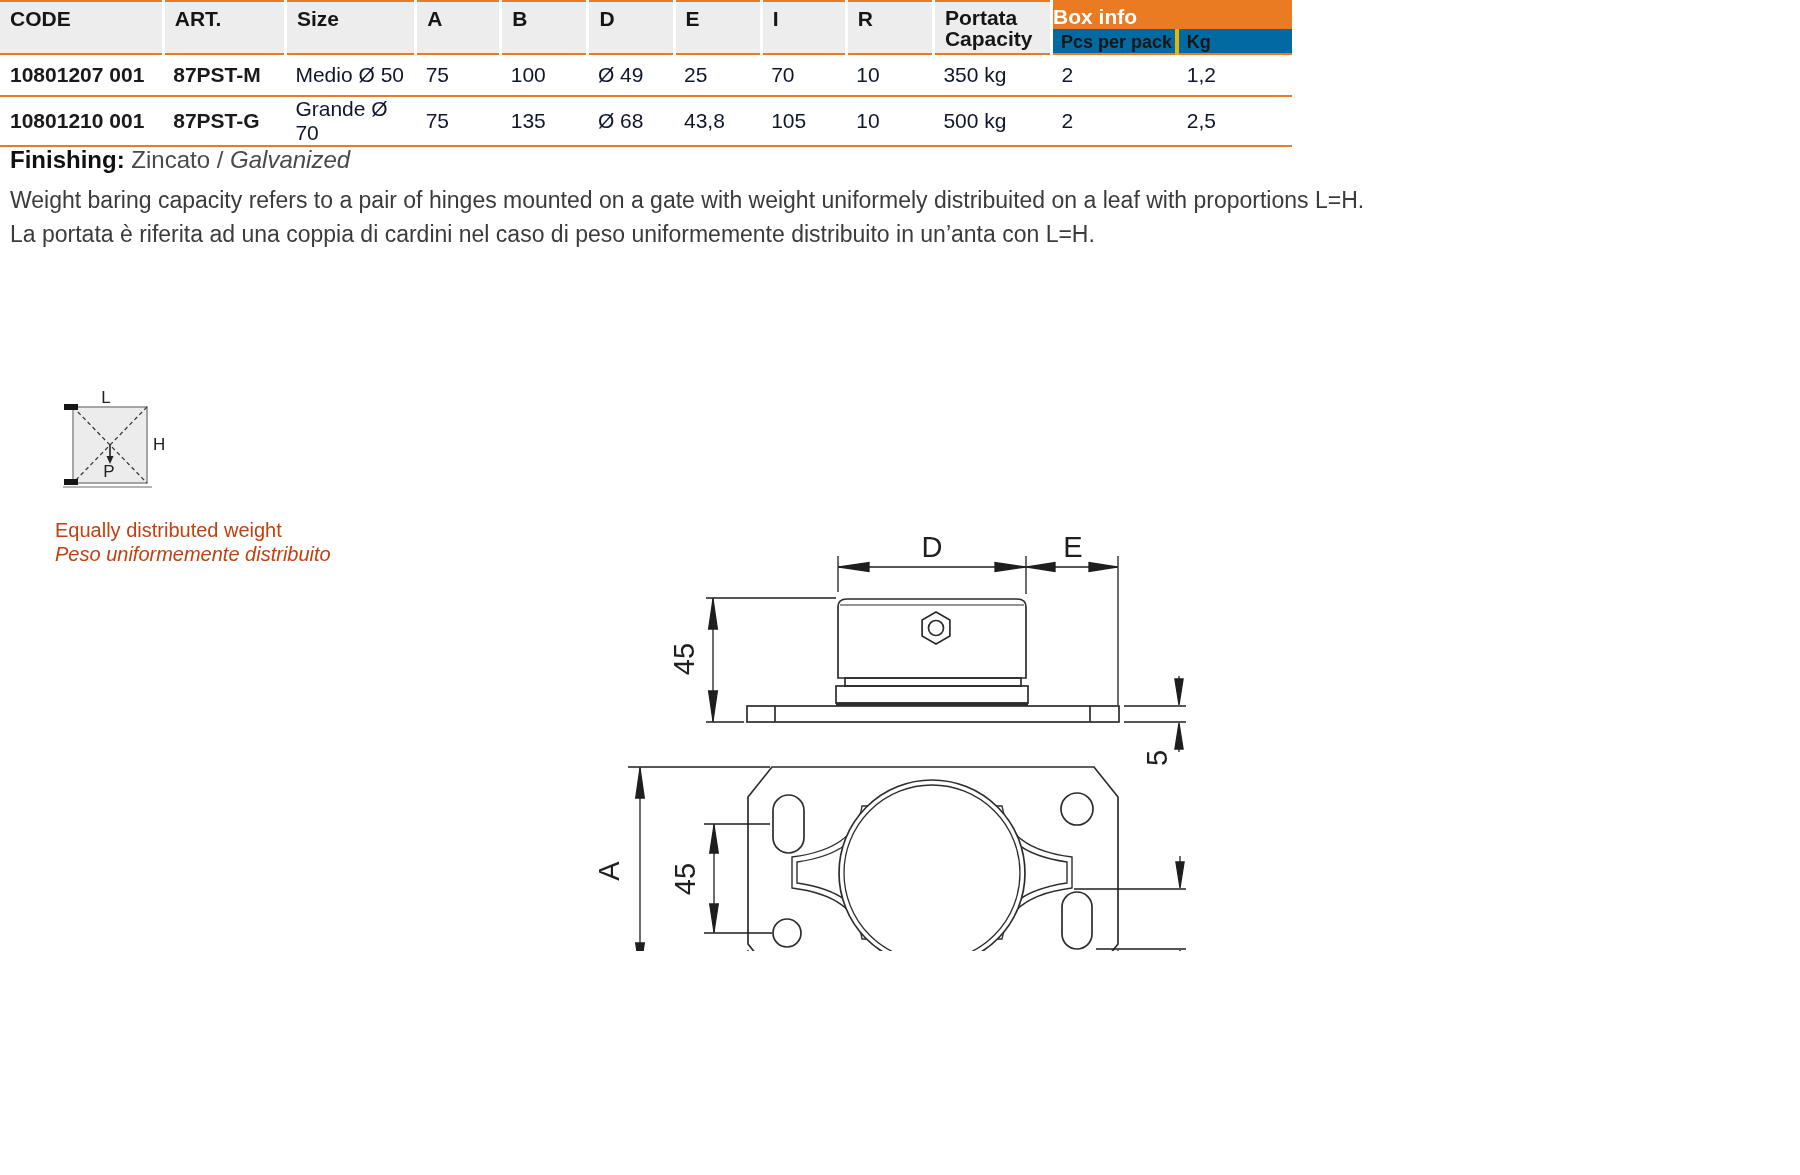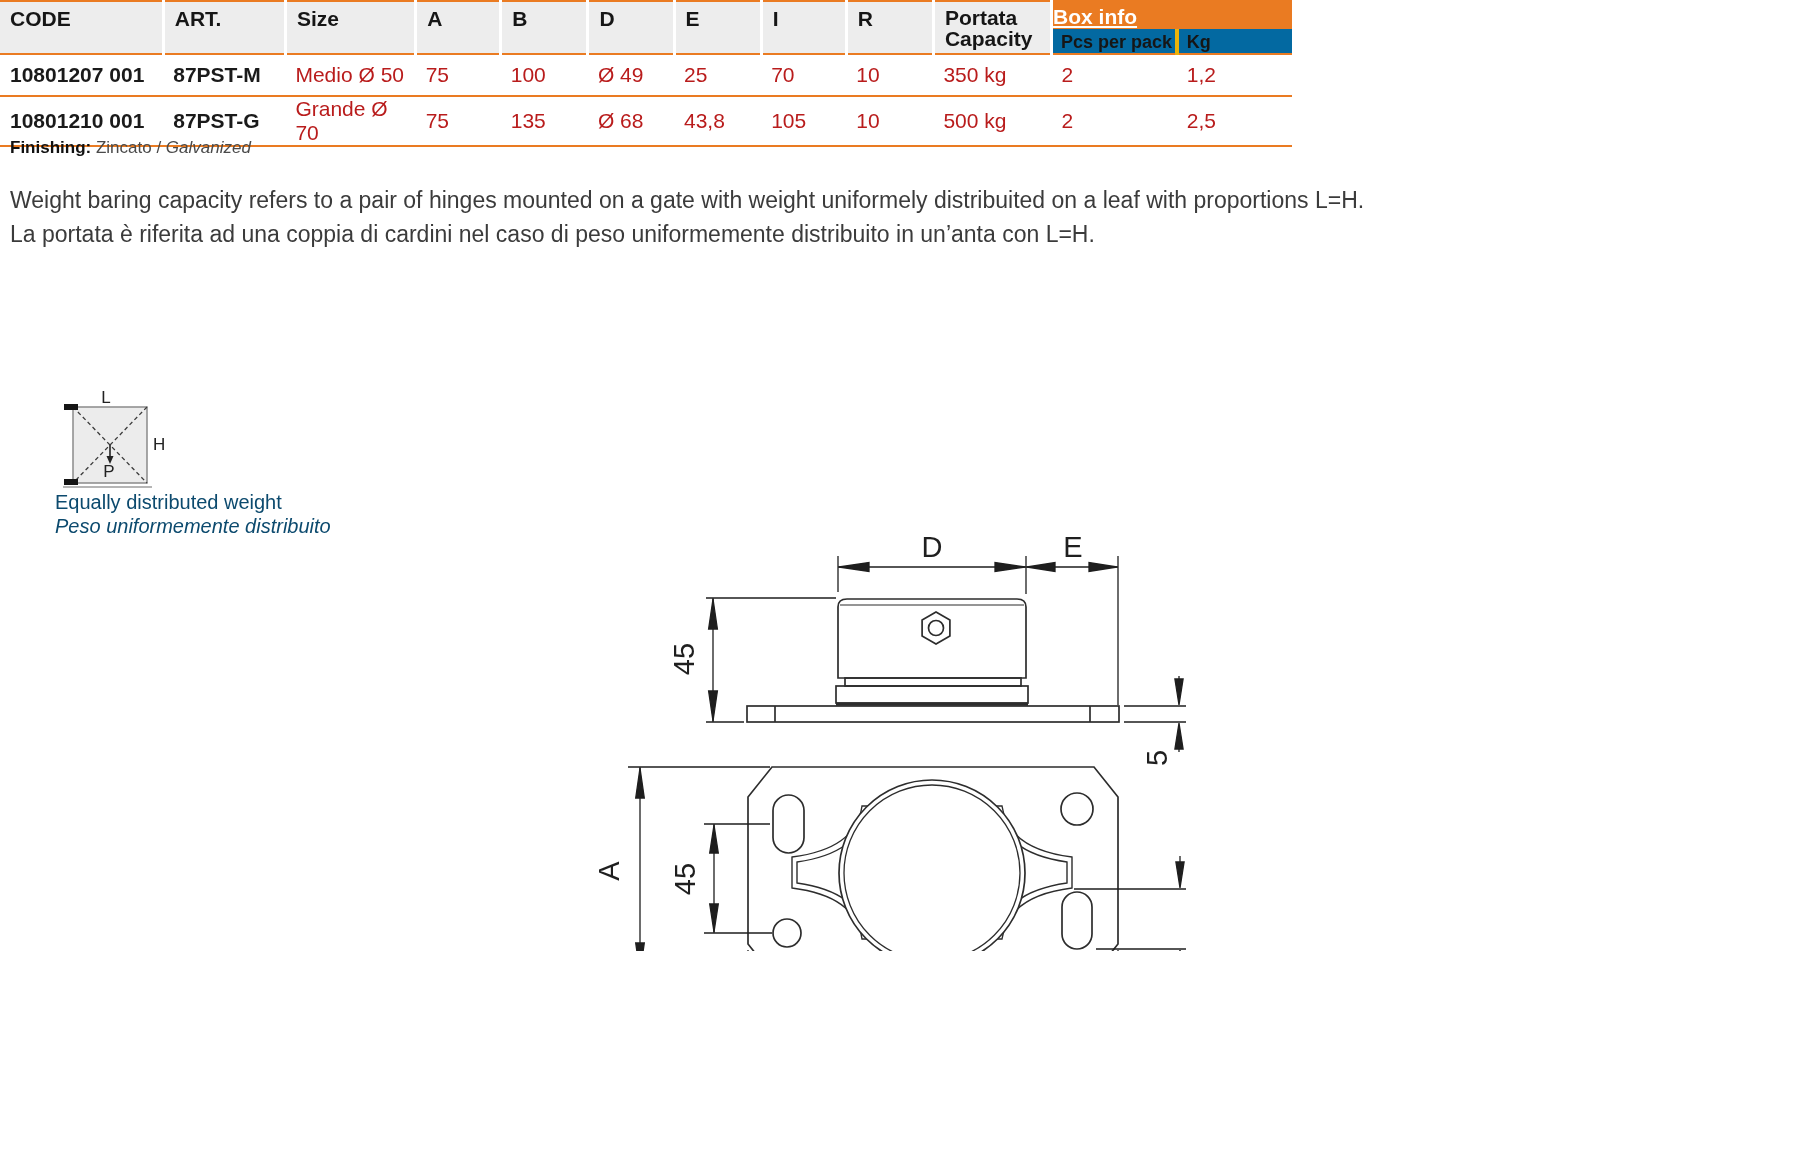--- a/index.html
+++ b/index.html
@@ -13,35 +13,35 @@
   .spec-table thead th{background:#EDEDED;text-align:left;vertical-align:top;
       font-size:21px;font-weight:bold;color:#161616;padding:5px 0 0 10px;}
   .spec-table thead th.gap{border-right:3px solid #ffffff;}
   .spec-table thead th[rowspan]{border-bottom:2px solid #EA7B22;}
   .spec-table thead tr.subrow th{border-bottom:2px solid #EA7B22;background:#0369a1;
       font-size:18px;padding:3px 0 0 8px;}
   .spec-table thead tr.mainrow{height:27px;}
   .spec-table thead tr.subrow{height:23px;}
   .th-2line{font-size:19px;line-height:21px;}
   th.boxinfo{background:#EA7B22 !important;color:#ffffff !important;text-align:right;
-      font-size:21px;padding:3px 0 0 0 !important;text-decoration:underline;}
+      font-size:21px;padding:3px 0 0 0 !important;}
   th.kg-sub{border-left:4px solid #eab308;margin-top:31px;}
   .spec-table tbody tr{height:42px;}
-  .spec-table tbody td{border-bottom:2px solid #EA7B22;font-size:21px;color:#b91c1c;
+  .spec-table tbody td{border-bottom:2px solid #EA7B22;font-size:21px;color:#0f172a;
       padding:0 0 0 10px;vertical-align:middle;background:#fff;}
   .spec-table tbody td.strong{font-weight:bold;color:#1a1a1a;}
 
   
-  .finishing{position:absolute;left:10px;top:138px;font-size:17px;color:#4a4a4a;}
+  .finishing{position:absolute;left:10px;top:146px;font-size:24px;color:#4a4a4a;}
   .finishing b{color:#111111;}
   .finishing .ital{font-style:italic;}
   .notes{position:absolute;left:10px;top:183px;font-size:23px;color:#3b3b3b;line-height:34px;}
 
   
-  .wd-captions{position:absolute;left:55px;top:490px;font-size:20px;color:#0c4a6e;line-height:24px;}
+  .wd-captions{position:absolute;left:55px;top:518px;font-size:20px;color:#c2410c;line-height:24px;}
   .wd-captions .ital{font-style:italic;}
 
   svg text{font-family:"Liberation Sans",sans-serif;}
   .dimtxt{font-size:29px;fill:#1f1f1f;}
   .sqtxt{font-size:17px;fill:#222222;}
 </style>
 </head>
 <body>
 
 <div class="sheet">

